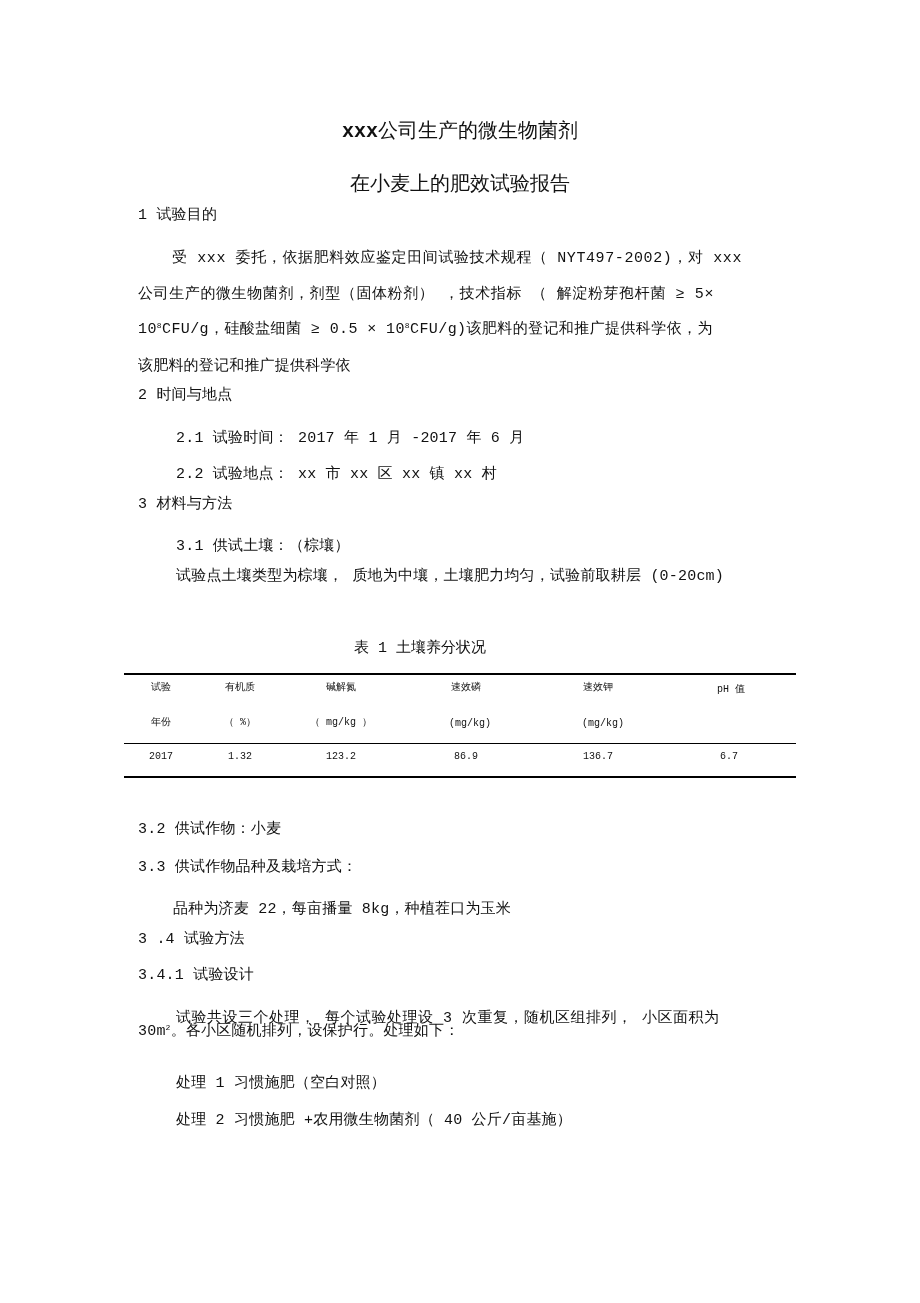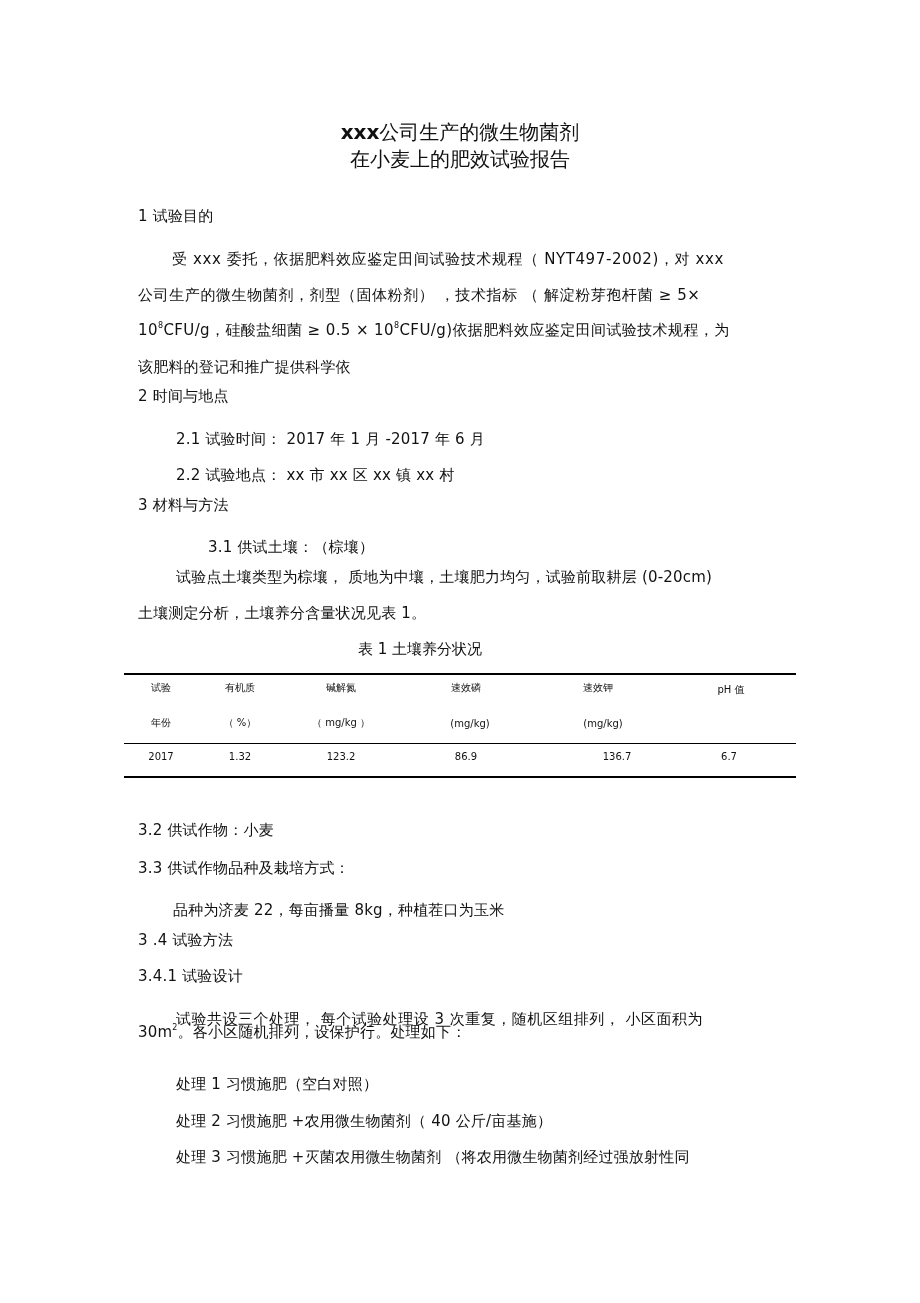--- a/index.html
+++ b/index.html
@@ -13,20 +13,21 @@
       position: relative;
       overflow: hidden;
       font-family: "DejaVu Sans", "Liberation Sans", sans-serif;
       color: #111111;
     }
     .page {
       position: absolute;
       left: 0; top: 0;
       width: 920px; height: 1303px;
       background: #ffffff;
+      font-family: Liberation Mono, monospace;
     }
     .line {
       position: absolute;
       white-space: nowrap;
       font-size: 15px;
       line-height: 20px;
       letter-spacing: 0.2px;
     }
     .title {
       position: absolute;
@@ -65,38 +66,37 @@
     }
   </style>
 </head>
 <body>
 
 <div class="page">
 
   <div class="title" style="top:119px;">
     <span class="bold">xxx</span><span>公司生产的微生物菌剂</span>
   </div>
-  <div class="title" style="top:146px;">在小麦上的肥效试验报告</div>
+  <div class="title" style="top:172px;">在小麦上的肥效试验报告</div>
 
   <div class="line" style="left:138px; top:206px;">1  试验目的</div>
   <div class="line" style="left:172px; top:249px; letter-spacing:0.6px;">受 xxx  委托，依据肥料效应鉴定田间试验技术规程（      NYT497-2002)，对  xxx</div>
   <div class="line" style="left:138px; top:285px; letter-spacing:0.6px;">公司生产的微生物菌剂，剂型（固体粉剂）      ，技术指标  （ 解淀粉芽孢杆菌 ≥   5×</div>
   <div class="line" style="left:138px; top:320px; letter-spacing:0.4px;">
-    <span>10</span><sup>8</sup><span>CFU/g，硅酸盐细菌 ≥   0.5 ×  10</span><sup>8</sup><span>CFU/g)依据肥料效应鉴定田间试验技术规程，为</span>
+    <span>10</span><sup>8</sup><span>CFU/g，硅酸盐细菌 ≥   0.5 ×  10</span><sup>8</sup><span>CFU/g)该肥料的登记和推广提供科学依，为</span>
   </div>
   <div class="line" style="left:138px; top:357px;">该肥料的登记和推广提供科学依</div>
 
   <div class="line" style="left:138px; top:386px;">2  时间与地点</div>
   <div class="line" style="left:176px; top:429px;">2.1  试验时间：  2017 年 1 月 -2017  年 6 月</div>
   <div class="line" style="left:176px; top:465px;">2.2  试验地点：  xx 市 xx 区 xx 镇 xx 村</div>
 
   <div class="line" style="left:138px; top:495px;">3  材料与方法</div>
-  <div class="line" style="left:176px; top:537px;margin-left:32px;">3.1  供试土壤：（棕壤）</div>
+  <div class="line" style="left:176px; top:537px;">3.1  供试土壤：（棕壤）</div>
   <div class="line" style="left:176px; top:567px;">试验点土壤类型为棕壤，  质地为中壤，土壤肥力均匀，试验前取耕层 (0-20cm)</div>
-  <div class="line" style="left:138px; top:603px;">土壤测定分析，土壤养分含量状况见表      1。</div>
   <div class="caption" style="top:639px;">表 1    土壤养分状况</div>
 
   <div class="rule" style="top:673px; height:2px;"></div>
   <div class="rule" style="top:743px; height:1px;"></div>
   <div class="rule" style="top:776px; height:2px;"></div>
 
   <div class="cell" style="left:161px; top:679px;">试验</div>
   <div class="cell" style="left:240px; top:679px;">有机质</div>
   <div class="cell" style="left:341px; top:679px;">碱解氮</div>
   <div class="cell" style="left:466px; top:679px;">速效磷</div>
@@ -106,31 +106,30 @@
   <div class="cell" style="left:161px; top:714px;">年份</div>
   <div class="cell" style="left:240px; top:714px;">（ %）</div>
   <div class="cell" style="left:341px; top:714px;">（ mg/kg  ）</div>
   <div class="cell" style="left:470px; top:715px;">(mg/kg)</div>
   <div class="cell" style="left:603px; top:715px;">(mg/kg)</div>
 
   <div class="cell" style="left:161px; top:748px;">2017</div>
   <div class="cell" style="left:240px; top:748px;">1.32</div>
   <div class="cell" style="left:341px; top:748px;">123.2</div>
   <div class="cell" style="left:466px; top:748px;">86.9</div>
-  <div class="cell" style="left:598px; top:748px;margin-left:19px;">136.7</div>
+  <div class="cell" style="left:598px; top:748px;">136.7</div>
   <div class="cell" style="left:729px; top:748px;">6.7</div>
 
   <div class="line" style="left:138px; top:820px;">3.2  供试作物：小麦</div>
   <div class="line" style="left:138px; top:858px;">3.3  供试作物品种及栽培方式：</div>
   <div class="line" style="left:173px; top:900px;">品种为济麦  22，每亩播量  8kg，种植茬口为玉米</div>
   <div class="line" style="left:138px; top:930px;">3 .4   试验方法</div>
   <div class="line" style="left:138px; top:966px;">3.4.1 试验设计</div>
 
   <div class="line" style="left:176px; top:1009px; letter-spacing:0.5px;">试验共设三个处理，  每个试验处理设   3 次重复，随机区组排列，  小区面积为</div>
   <div class="line" style="left:138px; top:1022px;">
     <span>30m</span><sup>2</sup><span>。各小区随机排列，设保护行。处理如下：</span>
   </div>
 
   <div class="line" style="left:176px; top:1074px;">处理 1  习惯施肥（空白对照）</div>
   <div class="line" style="left:176px; top:1111px;">处理 2  习惯施肥 +农用微生物菌剂（   40 公斤/亩基施）</div>
-  <div class="line" style="left:176px; top:1147px;">处理 3  习惯施肥 +灭菌农用微生物菌剂  （将农用微生物菌剂经过强放射性同</div>
 
 </div>
 
 </body></html>

